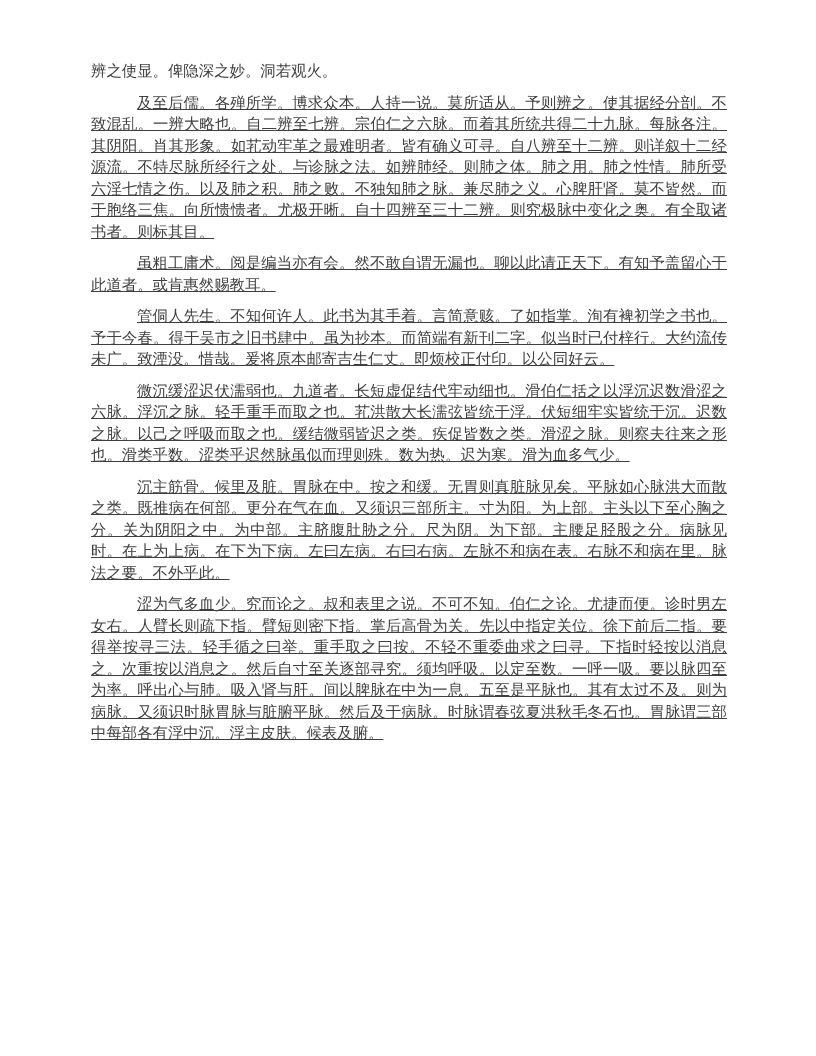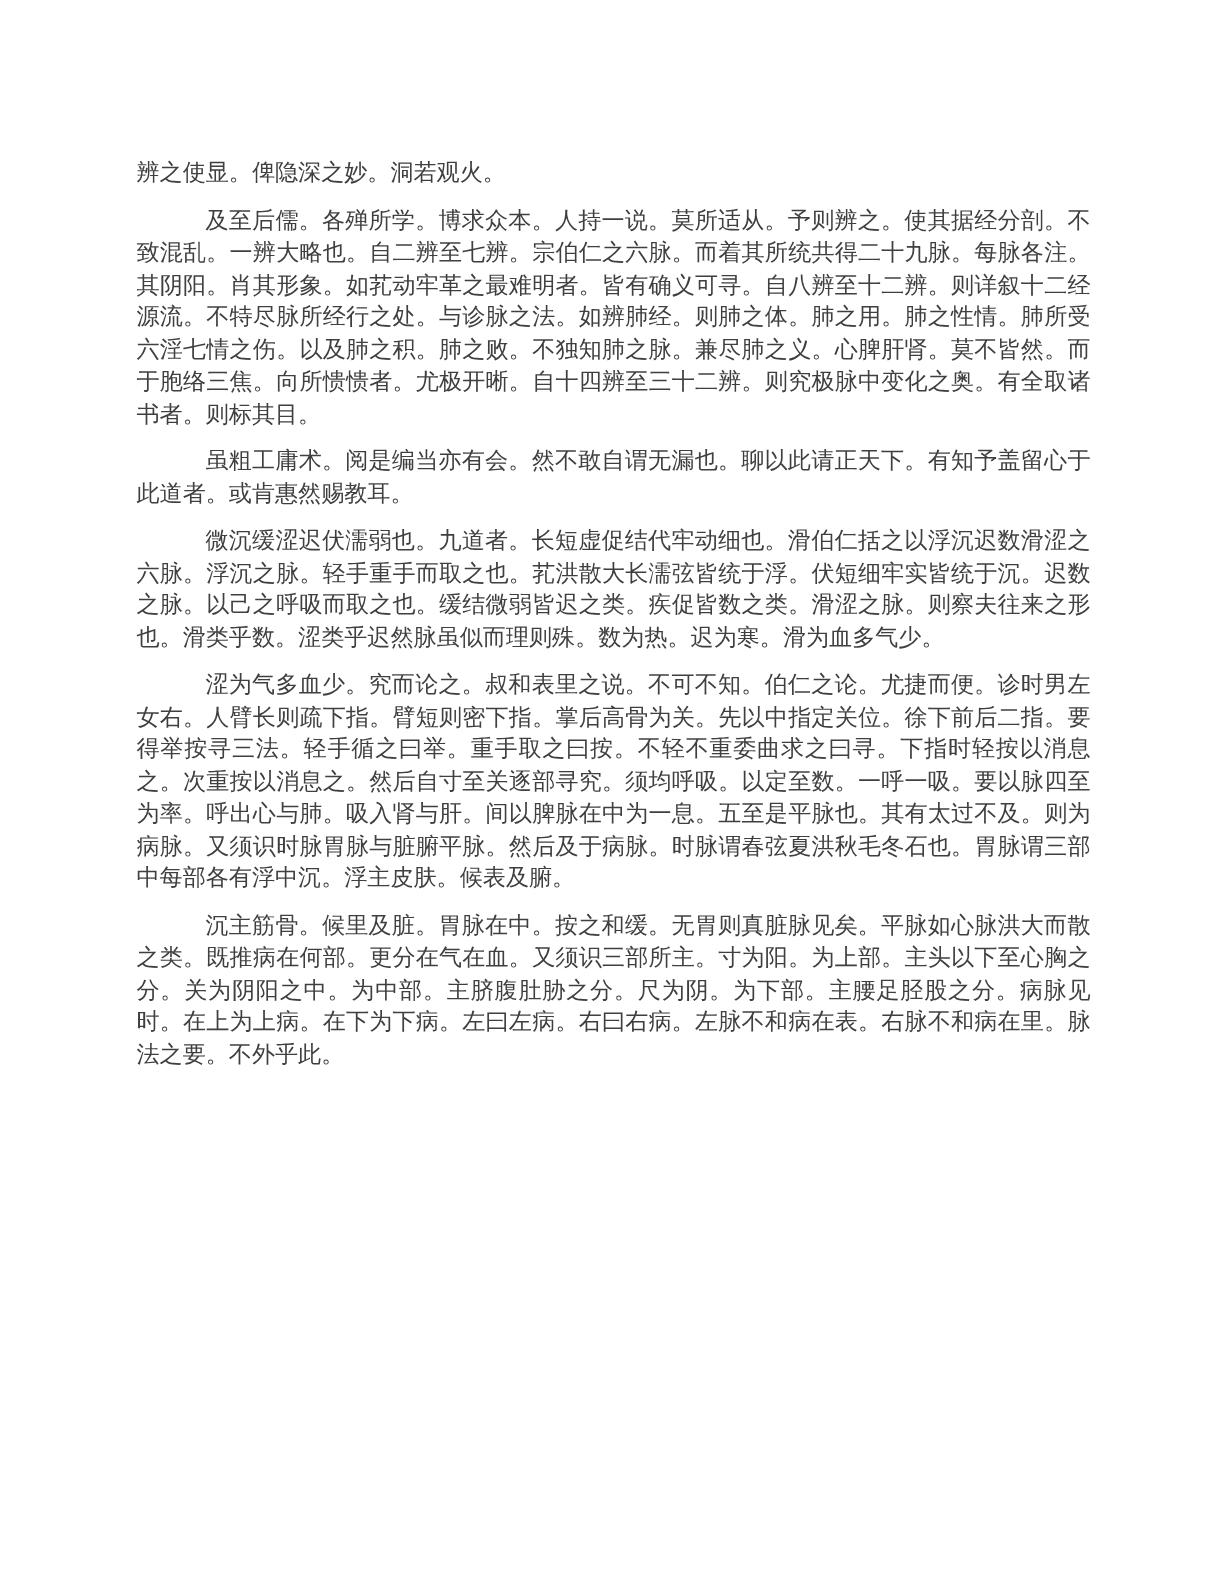--- a/index.html
+++ b/index.html
@@ -9,40 +9,42 @@
   }
   body {
     width: 816px;
     height: 1056px;
     overflow: hidden;
   }
   .page {
     box-sizing: border-box;
     width: 816px;
     height: 1056px;
-    padding: 105px 89px 0 91px;
+    padding: 60px 89px 0 91px;
     background: #ffffff;
     font-family: "Liberation Serif", "DejaVu Serif", serif;
   }
   .para {
     margin: 0 0 10px 0;
     font-size: 15.4px;
     line-height: 21.5px;
     color: #3f3f3f;
     text-align: justify;
     text-align-last: left;
     letter-spacing: 0;
   }
   .indent {
     text-indent: 46px;
+    text-decoration: underline;
   }
 </style>
 </head>
 <body>
 
 <div class="page">
   <p class="para">辨之使显。俾隐深之妙。洞若观火。</p>
   <p class="para indent">及至后儒。各殚所学。博求众本。人持一说。莫所适从。予则辨之。使其据经分剖。不致混乱。一辨大略也。自二辨至七辨。宗伯仁之六脉。而着其所统共得二十九脉。每脉各注。其阴阳。肖其形象。如芤动牢革之最难明者。皆有确义可寻。自八辨至十二辨。则详叙十二经源流。不特尽脉所经行之处。与诊脉之法。如辨肺经。则肺之体。肺之用。肺之性情。肺所受六淫七情之伤。以及肺之积。肺之败。不独知肺之脉。兼尽肺之义。心脾肝肾。莫不皆然。而于胞络三焦。向所愦愦者。尤极开晰。自十四辨至三十二辨。则究极脉中变化之奥。有全取诸书者。则标其目。</p>
   <p class="para indent">虽粗工庸术。阅是编当亦有会。然不敢自谓无漏也。聊以此请正天下。有知予盖留心于此道者。或肯惠然赐教耳。</p>
+  <p class="para indent">管侗人先生。不知何许人。此书为其手着。言简意赅。了如指掌。洵有裨初学之书也。予于今春。得于吴市之旧书肆中。虽为抄本。而简端有新刊二字。似当时已付梓行。大约流传未广。致湮没。惜哉。爰将原本邮寄吉生仁丈。即烦校正付印。以公同好云。</p>
   <p class="para indent">微沉缓涩迟伏濡弱也。九道者。长短虚促结代牢动细也。滑伯仁括之以浮沉迟数滑涩之六脉。浮沉之脉。轻手重手而取之也。芤洪散大长濡弦皆统于浮。伏短细牢实皆统于沉。迟数之脉。以己之呼吸而取之也。缓结微弱皆迟之类。疾促皆数之类。滑涩之脉。则察夫往来之形也。滑类乎数。涩类乎迟然脉虽似而理则殊。数为热。迟为寒。滑为血多气少。</p>
+  <p class="para indent">沉主筋骨。候里及脏。胃脉在中。按之和缓。无胃则真脏脉见矣。平脉如心脉洪大而散之类。既推病在何部。更分在气在血。又须识三部所主。寸为阳。为上部。主头以下至心胸之分。关为阴阳之中。为中部。主脐腹肚胁之分。尺为阴。为下部。主腰足胫股之分。病脉见时。在上为上病。在下为下病。左曰左病。右曰右病。左脉不和病在表。右脉不和病在里。脉法之要。不外乎此。</p>
   <p class="para indent">涩为气多血少。究而论之。叔和表里之说。不可不知。伯仁之论。尤捷而便。诊时男左女右。人臂长则疏下指。臂短则密下指。掌后高骨为关。先以中指定关位。徐下前后二指。要得举按寻三法。轻手循之曰举。重手取之曰按。不轻不重委曲求之曰寻。下指时轻按以消息之。次重按以消息之。然后自寸至关逐部寻究。须均呼吸。以定至数。一呼一吸。要以脉四至为率。呼出心与肺。吸入肾与肝。间以脾脉在中为一息。五至是平脉也。其有太过不及。则为病脉。又须识时脉胃脉与脏腑平脉。然后及于病脉。时脉谓春弦夏洪秋毛冬石也。胃脉谓三部中每部各有浮中沉。浮主皮肤。候表及腑。</p>
-  <p class="para indent">沉主筋骨。候里及脏。胃脉在中。按之和缓。无胃则真脏脉见矣。平脉如心脉洪大而散之类。既推病在何部。更分在气在血。又须识三部所主。寸为阳。为上部。主头以下至心胸之分。关为阴阳之中。为中部。主脐腹肚胁之分。尺为阴。为下部。主腰足胫股之分。病脉见时。在上为上病。在下为下病。左曰左病。右曰右病。左脉不和病在表。右脉不和病在里。脉法之要。不外乎此。</p>
 </div>
 
 </body></html>

